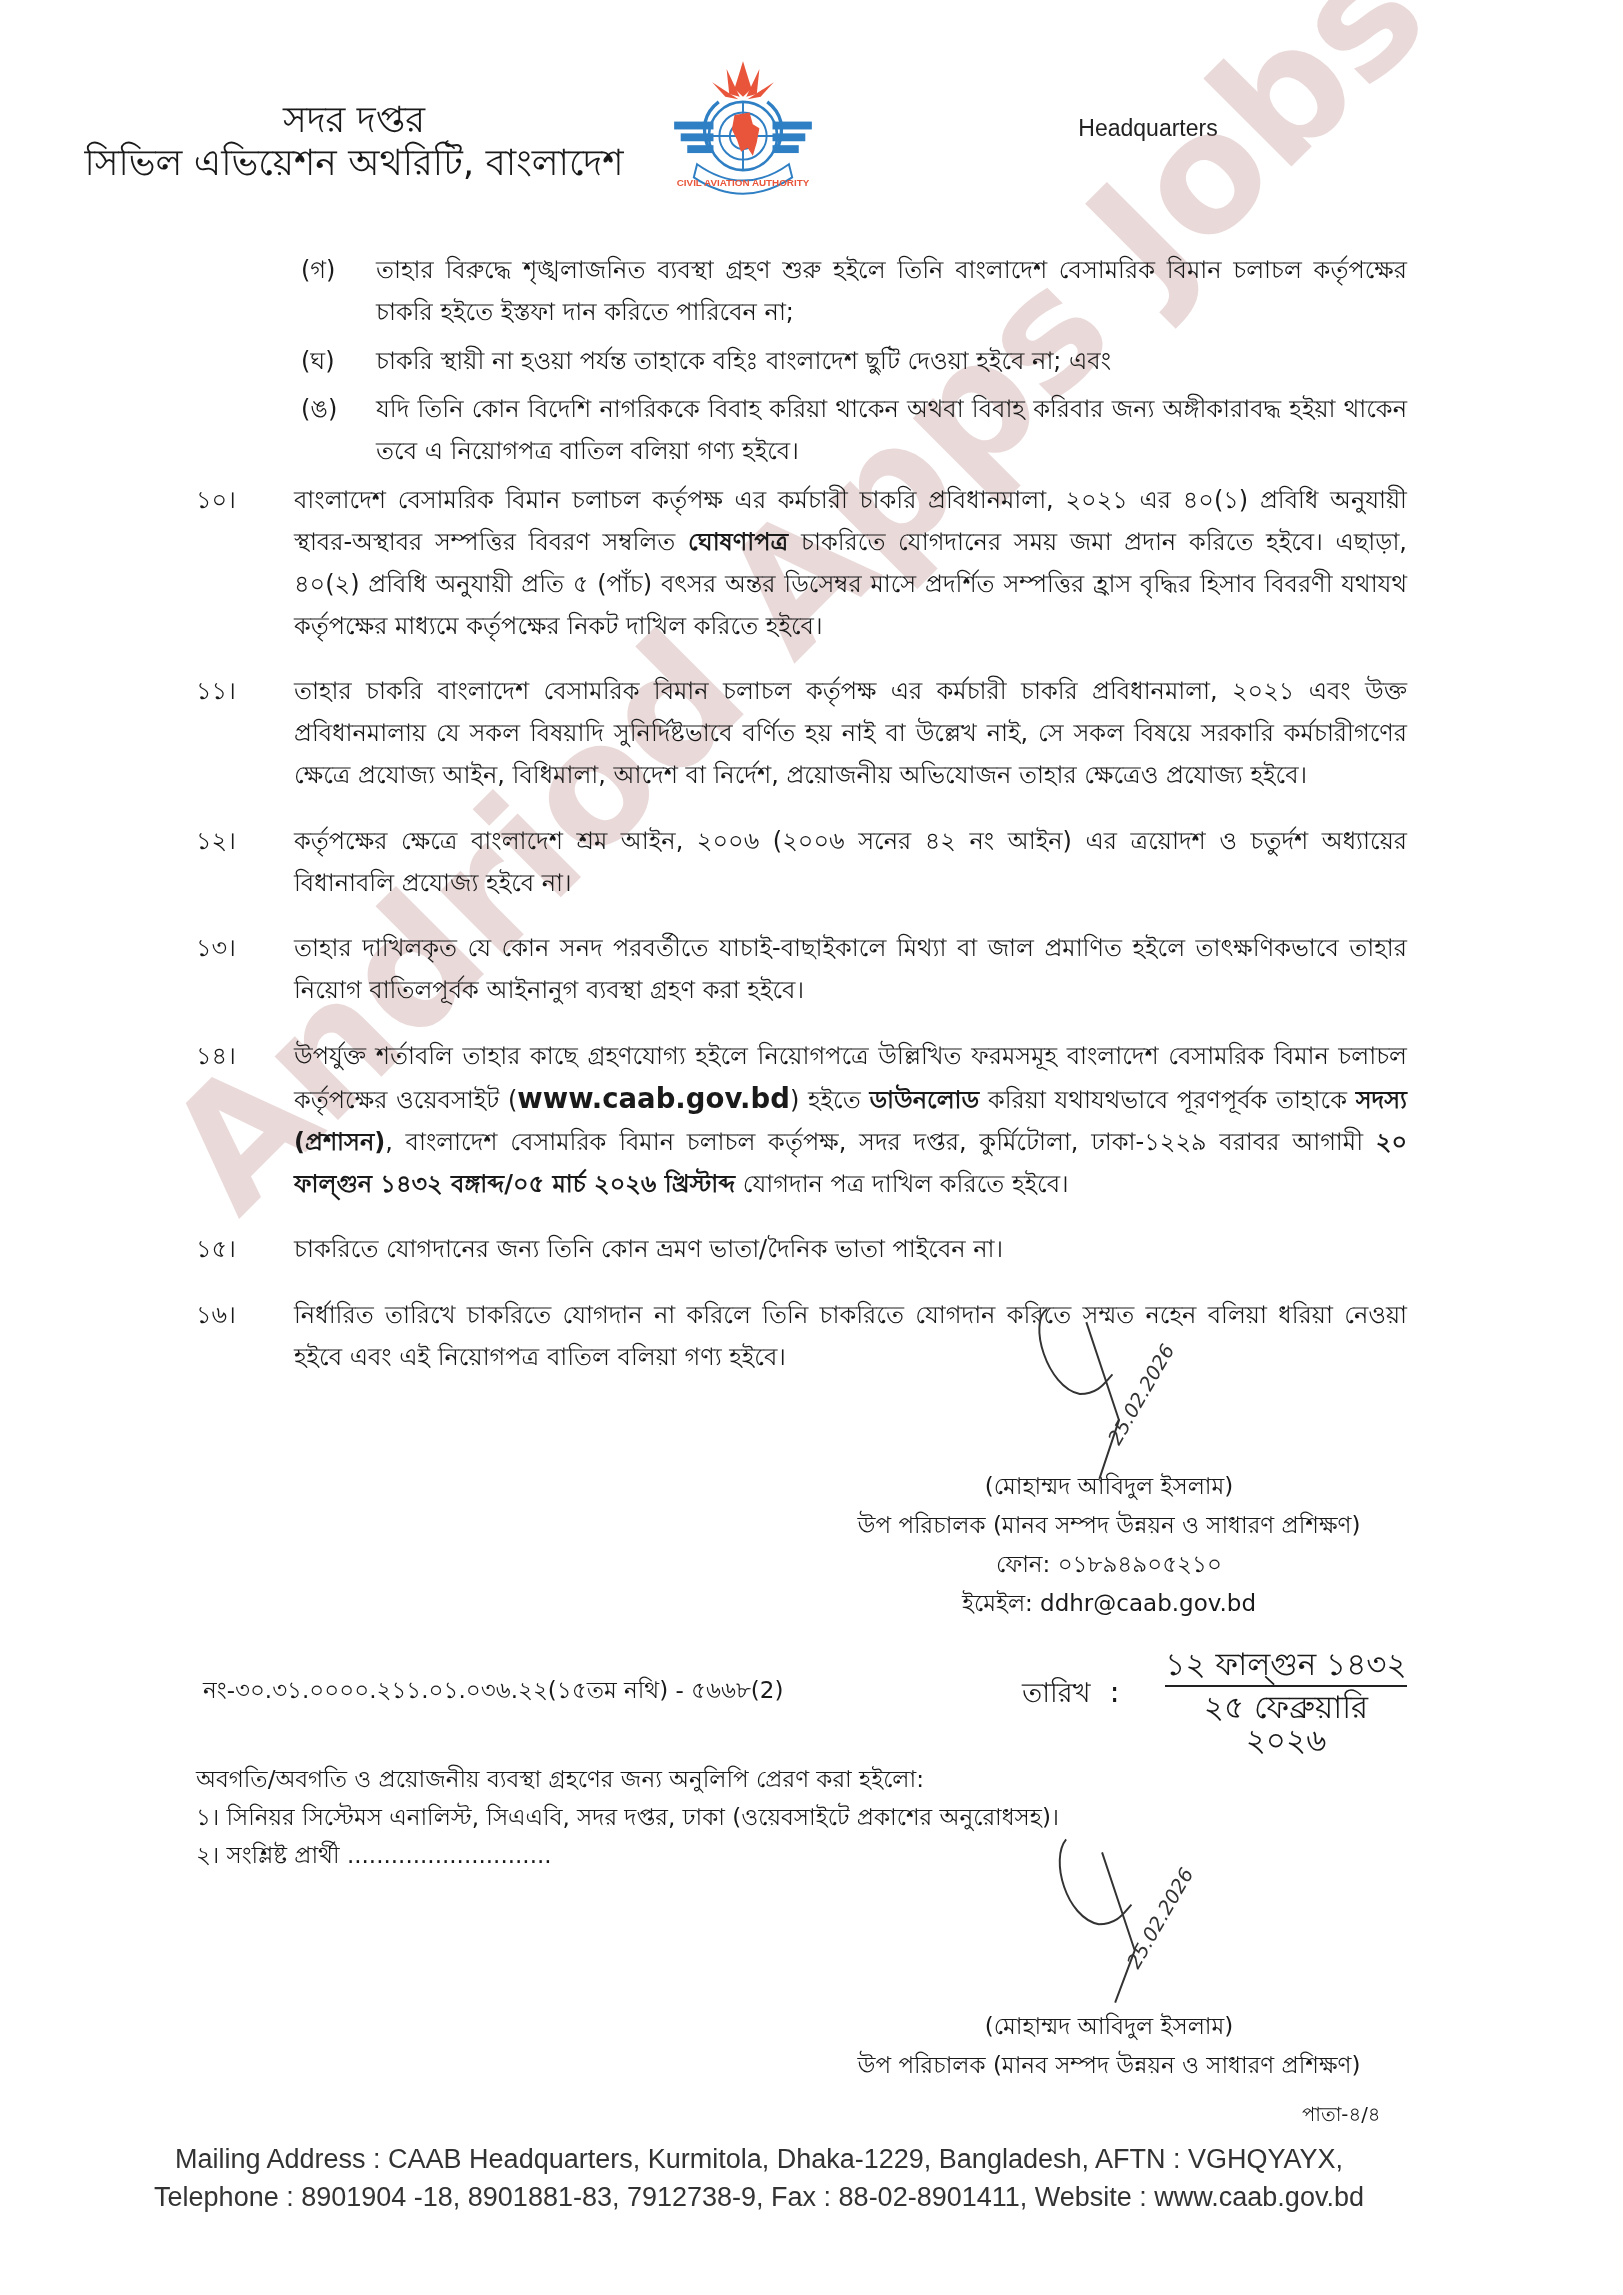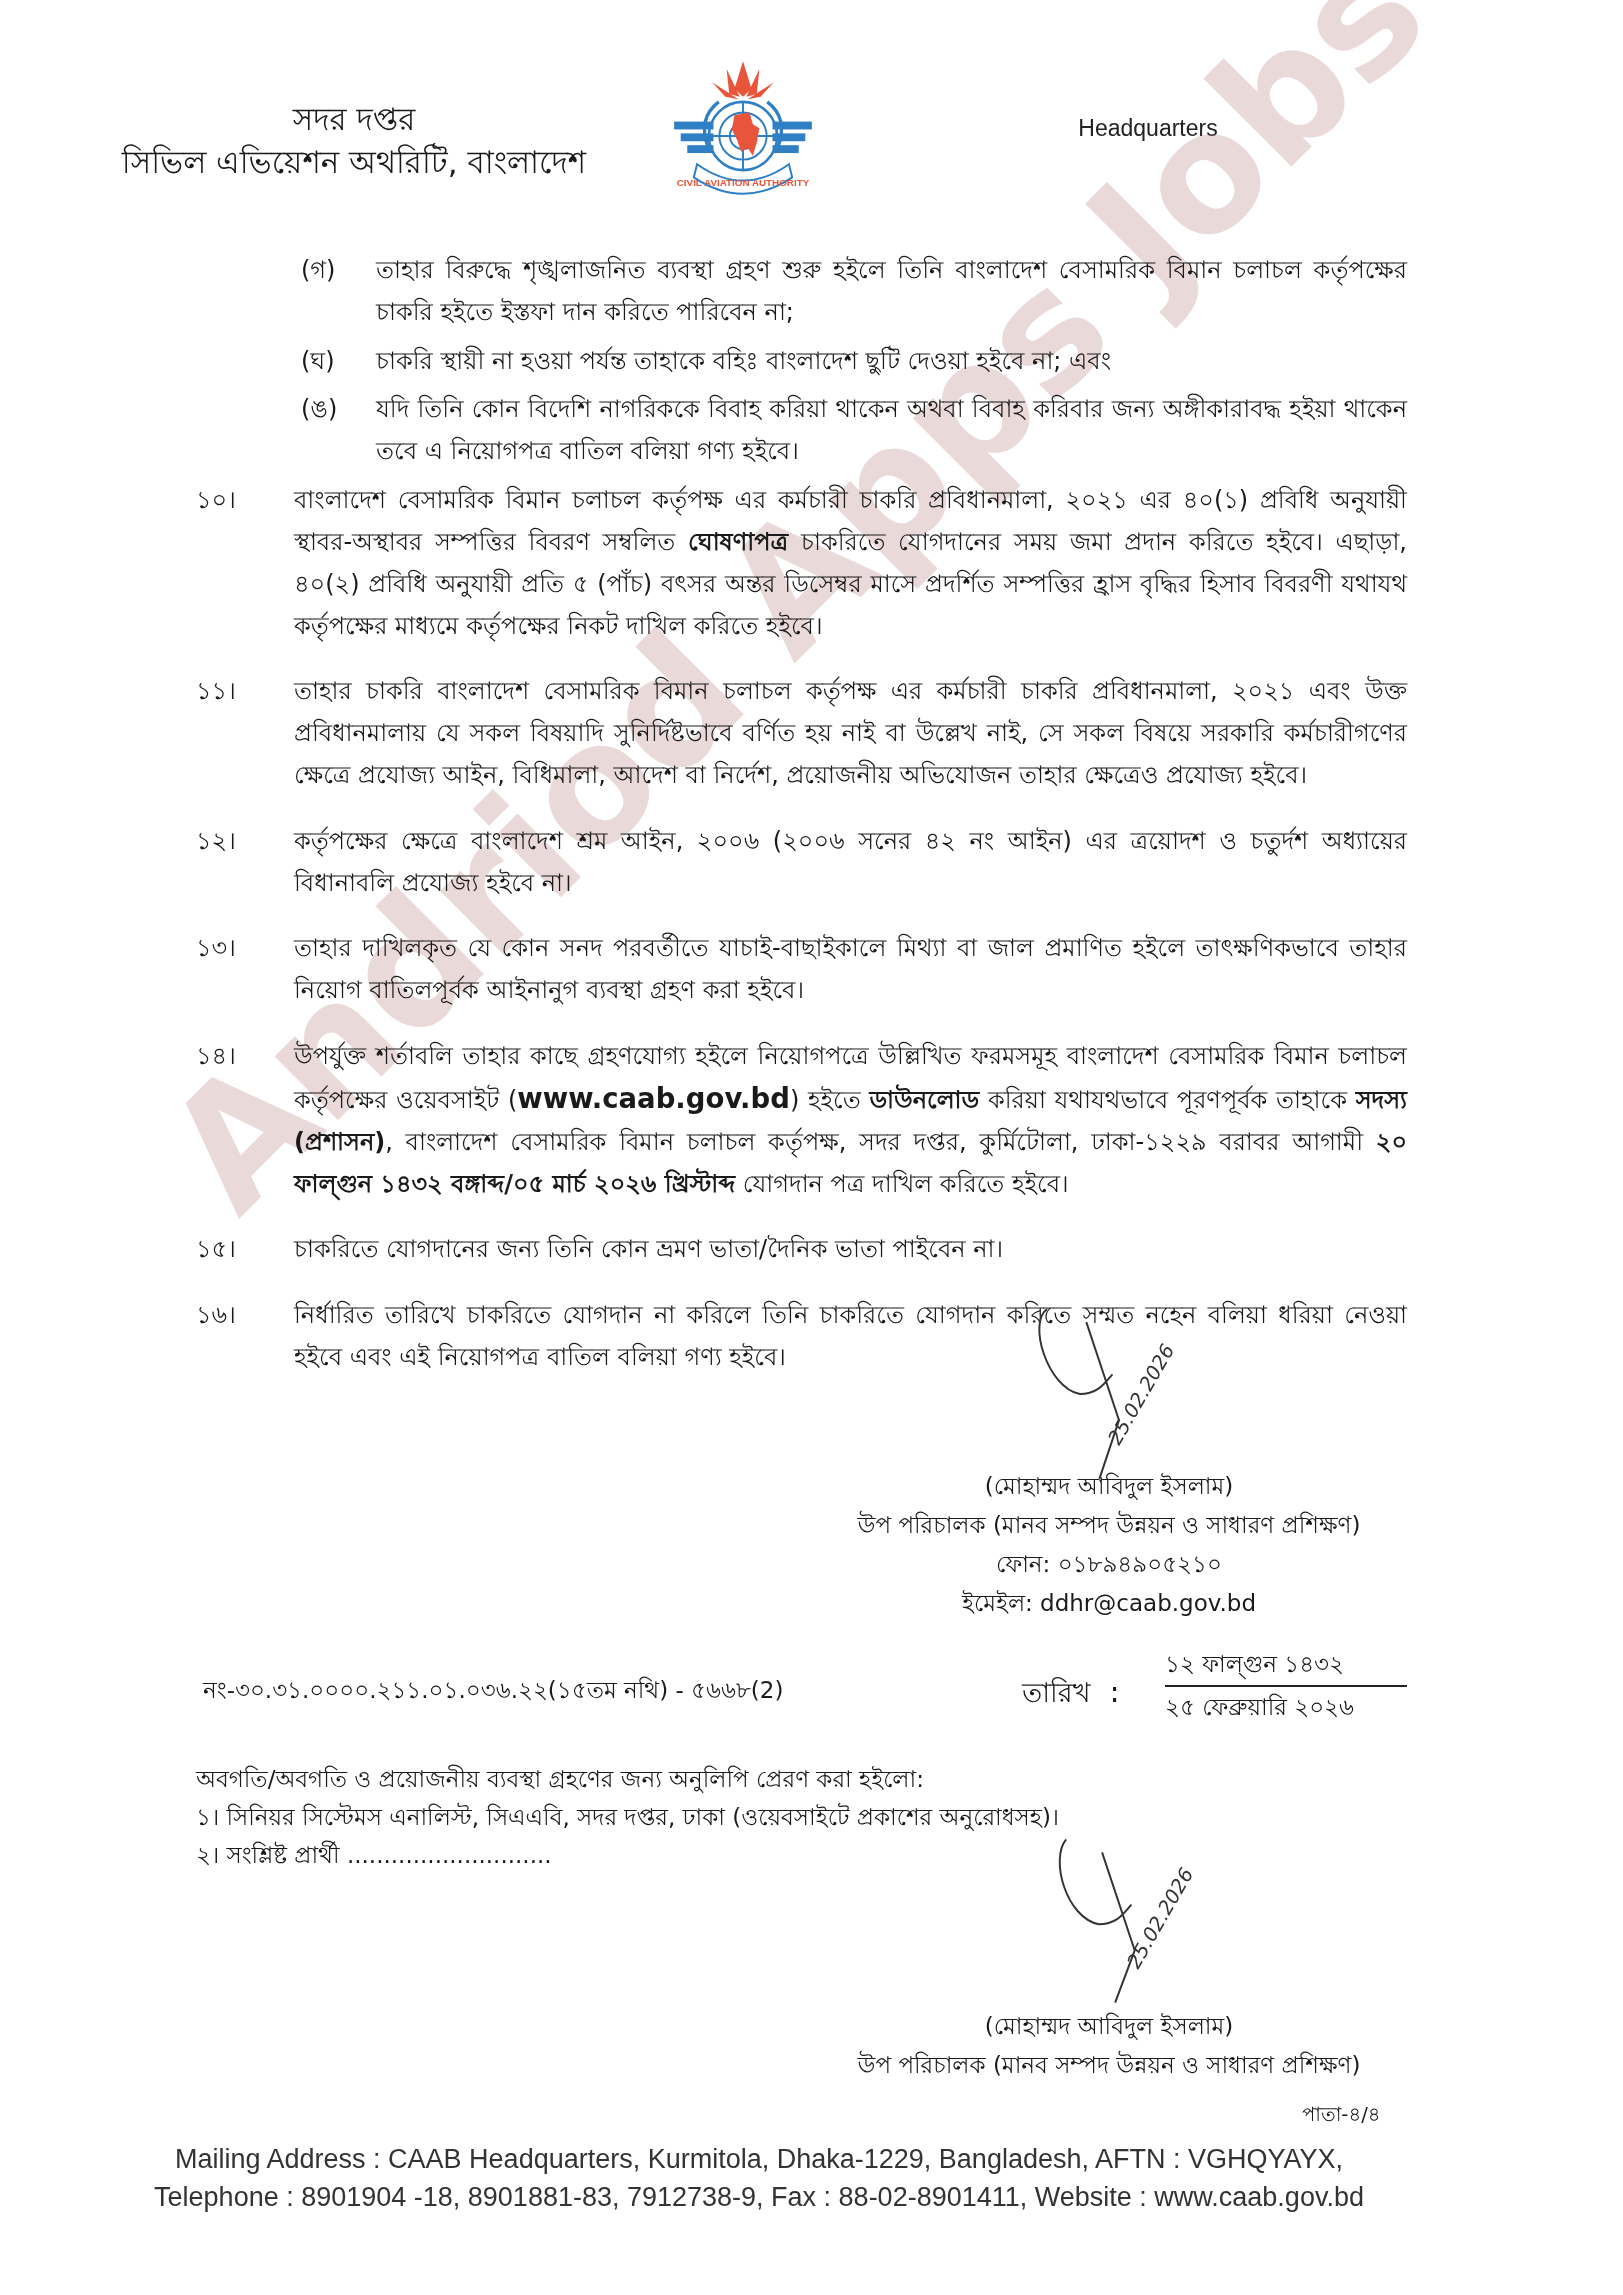--- a/index.html
+++ b/index.html
@@ -2,21 +2,21 @@
 <html style="font-size:10.5px"><head>
 <meta charset="utf-8">
 <style>
   html, body { margin: 0; padding: 0; background: #ffffff; }
   body {
     width: 1623px; height: 2295px; position: relative; overflow: hidden;
     font-family: "DejaVu Sans", sans-serif; color: #1a1a1a;
   }
   .abs { position: absolute; }
   
-  .hdr-bn { left: 79px; top: 98px; width: 550px; text-align: center; font-size: 31px; line-height: 43px; }
+  .hdr-bn { left: 79px; top: 98px; width: 550px; text-align: center; font-size: 36px; line-height: 43px; }
   .hdr-en { left: 870px; top: 108px; width: 556px; text-align: center; font-family: "Liberation Sans", sans-serif; font-size: 23px; line-height: 41px; color: #222; }
   .logo { left: 661px; top: 56px; width: 164px; height: 141px; }
 
   
   .body { left: 196px; top: 249px; width: 1211px; font-size: 24px; line-height: 42px; }
   .row { display: flex; }
   .num { flex: 0 0 98px; }
   .txt { flex: 1; text-align: justify; }
   .sub { margin-left: 105px; }
   .sub .num { flex: 0 0 75px; }
@@ -26,21 +26,21 @@
   .url { font-family: "DejaVu Sans", sans-serif; font-weight: bold; font-size: 27.5px; }
 
   
   .sig { text-align: center; font-size: 23px; line-height: 39px; margin-top: 11px; }
   .sig1 { left: 798px; top: 1456px; width: 622px; }
   .sig2 { left: 798px; top: 1996px; width: 622px; }
   .scrawl { stroke: #333; stroke-width: 3; fill: none; }
 
   .ref { left: 203px; top: 1672px; font-size: 23px; }
   .date-lbl { left: 1022px; top: 1672px; font-size: 27px; font-family: Liberation Mono, monospace; }
-  .date-frac { left: 1165px; top: 1648px; width: 242px; text-align: left; font-size: 23px; line-height: 33px; }
+  .date-frac { left: 1165px; top: 1648px; width: 242px; text-align: center; font-size: 31px; line-height: 33px; }
   .date-frac .top { border-bottom: 2px solid #222; padding-bottom: 3.9px; }
   .date-frac .bot { padding-top: 3.9px; }
 
   .cc { left: 196px; top: 1760px; width: 1243px; font-size: 23px; line-height: 38px; }
   .page-no { left: 1302px; top: 2100px; font-size: 19.6px; }
 
   .footer { left: 39px; top: 2140px; width: 1440px; text-align: center; font-family: "Liberation Sans", sans-serif; font-size: 27px; line-height: 38px; color: #333; }
 
   .watermark {
     left: 131px; top: 1112px; width: 1701px;

